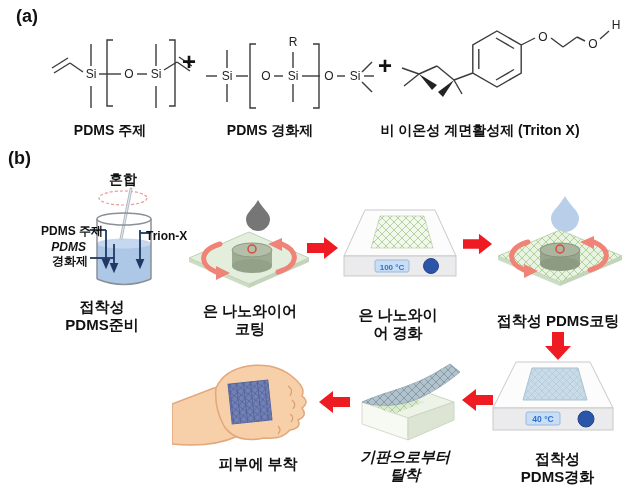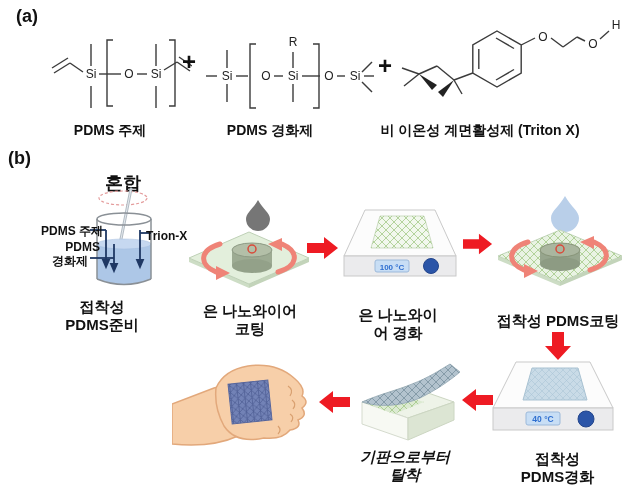--- a/index.html
+++ b/index.html
@@ -4,21 +4,21 @@
 <style>
   html,body{margin:0;padding:0;background:#ffffff;}
   .stage{position:relative;width:629px;height:496px;background:#ffffff;overflow:hidden;
          font-family:"Liberation Sans","DejaVu Sans",sans-serif;color:#1a1a1a;}
   .abs{position:absolute;}
   .marker{font-size:18px;font-weight:bold;color:#111;}
   .plus{font-size:24px;font-weight:bold;color:#111;}
   .slabel{font-size:14px;font-weight:bold;text-align:center;white-space:nowrap;color:#111;}
   .cap{font-size:15px;font-weight:bold;text-align:center;line-height:1.22;color:#111;}
   .inglabel{font-size:12px;font-weight:bold;line-height:1.1;color:#111;white-space:nowrap;}
-  .mix{font-size:18px;font-weight:bold;text-align:center;color:#111;}
+  .mix{font-size:14px;font-weight:bold;text-align:center;color:#111;}
   svg{display:block;}
   .chem line,.chem path.bond{stroke:#3b3b3b;stroke-width:1.4;fill:none;}
   .chem text{font-family:"Liberation Sans",sans-serif;font-size:12px;fill:#222;}
 </style>
 </head>
 <body>
 
 <div class="stage">
 
   <svg width="0" height="0" aria-hidden="true">
@@ -135,21 +135,21 @@
       <line x1="0" y1="72" x2="24" y2="72"></line>
       <line x1="24" y1="58" x2="24" y2="78"></line>
         <polygon points="21,78 27,78 24,85"></polygon>
       <line x1="50" y1="47" x2="61" y2="47"></line>
       <line x1="50" y1="44" x2="50" y2="74"></line>
         <polygon points="47,74 53,74 50,81"></polygon>
     </g>
   </svg>
 
   <div class="abs inglabel" style="left:30px;top:225px;width:73px;text-align:right;">PDMS 주제</div>
-  <div class="abs inglabel" style="left:44px;top:241px;width:56px;text-align:right;">PDMS</div>
+  <div class="abs inglabel" style="left:30px;top:241px;width:56px;text-align:right;font-style:italic;">PDMS</div>
   <div class="abs inglabel" style="left:30px;top:255px;width:58px;text-align:right;">경화제</div>
   <div class="abs inglabel" style="left:138px;top:230px;width:52px;margin-left:8px;">Trion-X</div>
 
   <div class="abs cap" style="left:42px;top:298px;width:120px;">
     <div>접착성</div>
     <div>PDMS준비</div>
   </div>
 
   <svg class="abs" style="left:186px;top:198px;" width="126" height="98" viewBox="0 0 126 98">
     <path d="M72 2 C67 11 60 15 60 21 a12 12 0 0 0 24 0 C84 15 77 11 72 2 Z" fill="#767676"></path>
@@ -257,14 +257,17 @@
 
   <svg class="abs" style="left:172px;top:352px;" width="138" height="98" viewBox="0 0 138 98">
     <path d="M0 52 L42 36 Q50 33 56 36 L66 84 Q40 96 0 92 Z" fill="#f7cfa9" stroke="#e2a87b" stroke-width="1.5"></path>
     <path d="M44 36 Q52 18 76 14 Q104 10 122 26 Q134 36 130 44 Q138 50 130 56 Q136 64 126 68 Q130 76 118 78 Q110 88 92 86 Q64 92 52 74 Q42 56 44 36 Z" fill="#f7cfa9" stroke="#e2a87b" stroke-width="1.5"></path>
     <path d="M116 34 q6 4 2 10 M120 48 q5 4 1 9 M118 62 q5 3 1 8 M106 74 q4 4 0 8" fill="none" stroke="#d9a070" stroke-width="1.2"></path>
     <g transform="rotate(-6 78 50)">
       <rect x="58" y="30" width="40" height="40" fill="#7282b6" stroke="#5a699f"></rect>
       <rect x="58" y="30" width="40" height="40" fill="url(#meshNavy)"></rect>
     </g>
   </svg>
+  <div class="abs cap" style="left:198px;top:455px;width:120px;">
+    <div>피부에 부착</div>
+  </div>
 
 </div>
 
 </body></html>

